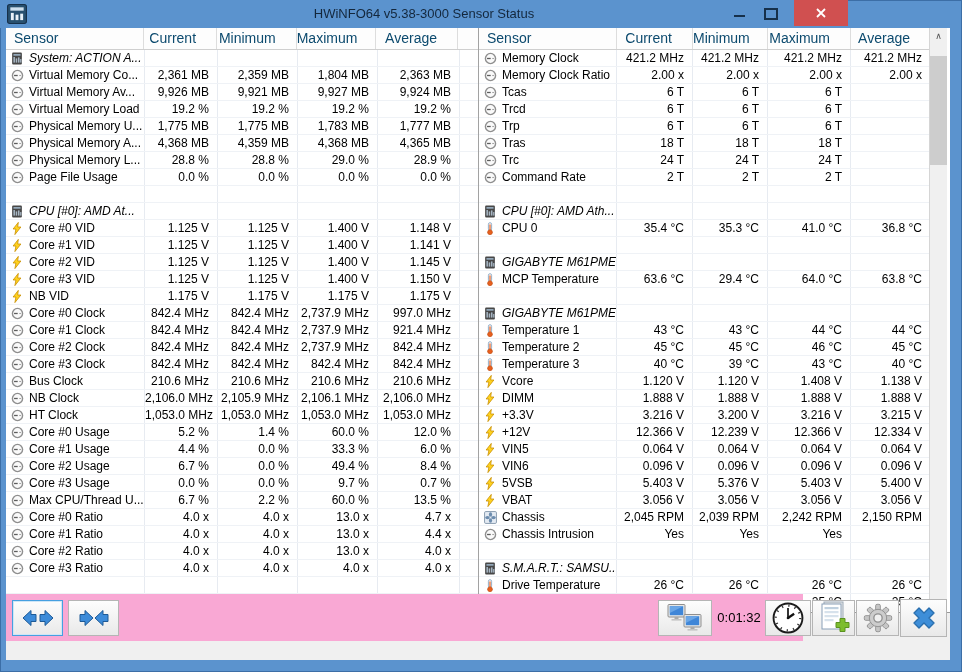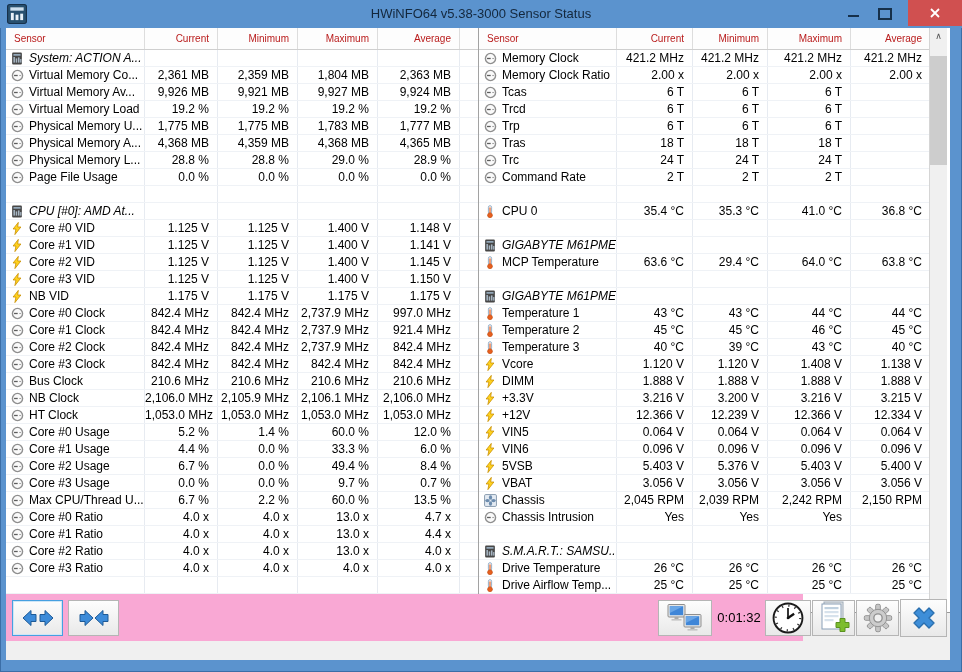--- a/index.html
+++ b/index.html
@@ -1,38 +1,38 @@
 <!DOCTYPE html>
 <html><head>
 <meta charset="utf-8">
 <style>
   html,body{margin:0;padding:0;background:#888;}
   #window{position:relative;width:962px;height:672px;background:#5b93ce;
     font-family:"Liberation Sans",sans-serif;overflow:hidden;
     box-shadow:0 0 0 1px #3c6ea6 inset;}
   
-  #titlebar{position:absolute;top:0;left:0;width:962px;height:28px;background:#5b93ce;}
+  #titlebar{position:absolute;top:0;left:0;width:848px;height:28px;background:#5b93ce;}
   #appicon{position:absolute;left:7px;top:4px;width:20px;height:20px;}
   #wtitle{position:absolute;left:0;right:0;top:0;height:28px;line-height:28px;
     text-align:center;font-size:13px;color:#13273c;}
   .wbtn{position:absolute;top:0;height:26px;text-align:center;cursor:default;}
   #btn-min{right:94px;width:30px;}
   #btn-max{right:62px;width:30px;}
   #btn-close{right:0;width:54px;height:26px;background:#d05050;}
   #btn-min .glyph{display:inline-block;width:11px;height:2px;background:#16304a;margin-top:15px;}
   #btn-max .glyph{display:inline-block;width:10px;height:8px;border:2px solid #16304a;margin-top:8px;background:transparent;}
   
   #content{position:absolute;left:6px;top:28px;width:944px;height:632px;background:#f0f0f0;}
   #tablearea{position:absolute;left:0;top:0;width:944px;height:585px;background:#fff;border-bottom:1px solid #9a9a9a;box-sizing:border-box;}
   .pane{position:absolute;top:0;height:584px;overflow:hidden;background:#fff;}
   #pane-left{left:0;width:472px;}
   #pane-right{left:472px;width:452px;border-left:1px solid #a2a2a2;box-sizing:border-box;}
   .thead{display:flex;height:22px;background:#fdfdfd;border-bottom:1px solid #cfcfcf;box-sizing:border-box;}
-  .hc{box-sizing:border-box;font-size:10px;line-height:21px;color:#b91c1c;border-right:1px solid #dddddd;
-      text-align:right;padding-right:8px;white-space:nowrap;overflow:hidden;}
+  .hc{box-sizing:border-box;font-size:14px;line-height:21px;color:#0c4a6e;border-right:1px solid #dddddd;
+      text-align:right;padding-right:20px;white-space:nowrap;overflow:hidden;}
   .hc.first{text-align:left;padding-left:8px;}
   .trow{display:flex;height:17px;box-sizing:border-box;border-bottom:1px solid #eff2f6;}
   .cell{box-sizing:border-box;border-right:1px solid #e7ebf1;overflow:hidden;white-space:nowrap;
         font-size:12px;line-height:16px;color:#000;}
   .cell.lbl{display:flex;align-items:center;padding-left:5px;}
   .cell.lbl .icn{width:13px;height:13px;margin-right:5px;flex:0 0 13px;display:inline-block;}
   .cell.val{text-align:right;padding-right:8px;}
   .trow.section .txt{font-style:italic;}
   #pane-left .w0{width:139px;} #pane-left .w1{width:73px;} #pane-left .w2{width:80px;}
   #pane-left .w3{width:80px;} #pane-left .w4{width:82px;} #pane-left .w5{width:18px;border-right:none;}
@@ -678,20 +678,37 @@
               <span class="txt">Command Rate</span>
             </div>
             <div class="cell val w1">2 T</div>
             <div class="cell val w2">2 T</div>
             <div class="cell val w3">2 T</div>
             <div class="cell val w4"></div>
           </div>
           <div class="trow empty">
             <div class="cell lbl w0">
               <span class="txt"></span>
+            </div>
+            <div class="cell val w1"></div>
+            <div class="cell val w2"></div>
+            <div class="cell val w3"></div>
+            <div class="cell val w4"></div>
+          </div>
+          <div class="trow section">
+            <div class="cell lbl w0">
+              <span class="icn"><svg width="12" height="13" viewBox="0 0 11 12">
+                  <rect x="1" y="0.5" width="9" height="11" rx="1" fill="#474747"></rect>
+                  <rect x="2.2" y="1.8" width="6.6" height="1.7" rx="0.3" fill="#93a7b8"></rect>
+                  <rect x="2.2" y="4.6" width="1.4" height="5.2" fill="#a7b6c4"></rect>
+                  <rect x="4.3" y="5.9" width="1.4" height="3.9" fill="#a7b6c4"></rect>
+                  <rect x="6.4" y="5" width="1.4" height="4.8" fill="#a7b6c4"></rect>
+                  <rect x="8.4" y="6.5" width="1.2" height="3.3" fill="#a7b6c4"></rect>
+                </svg></span>
+              <span class="txt">CPU [#0]: AMD Ath...</span>
             </div>
             <div class="cell val w1"></div>
             <div class="cell val w2"></div>
             <div class="cell val w3"></div>
             <div class="cell val w4"></div>
           </div>
           <div class="trow sensor">
             <div class="cell lbl w0">
               <span class="icn"><svg width="12" height="13" viewBox="0 0 11 13">
                   <rect x="3.9" y="0.7" width="3.2" height="7.8" rx="1.6" fill="#fff" stroke="#8aa5c0" stroke-width="0.9"></rect>

